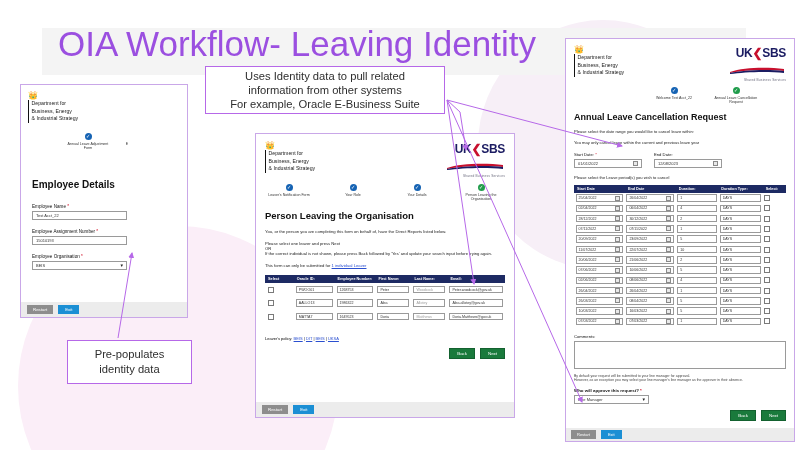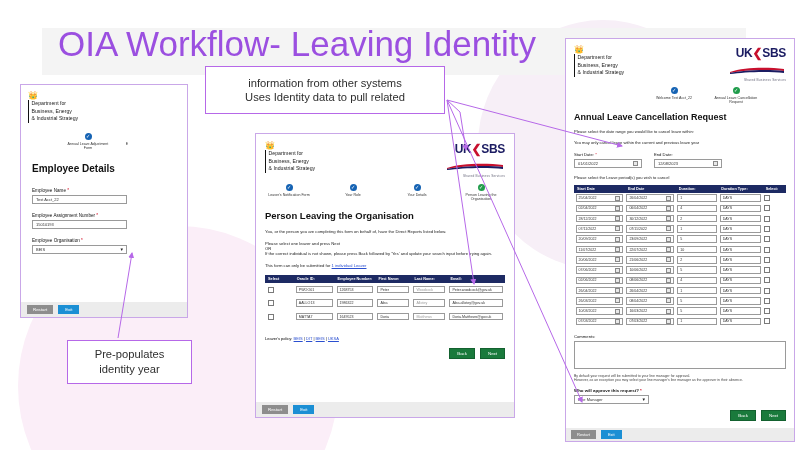--- a/index.html
+++ b/index.html
@@ -144,21 +144,21 @@
       <div class="step">
         <div class="dot">✓</div>
         <div class="lbl">Annual Leave Adjustment Form</div>
       </div>
       <div class="step" style="width:8px;">
         <div class="lbl" style="margin-top:9px;">E</div>
       </div>
     </div>
   </div>
 
-  <div class="h1" style="font-size:10px;margin:12px 0 0 11px;">Employee Details</div>
+  <div class="h1" style="font-size:10px;margin:28px 0 0 11px;">Employee Details</div>
 
   <div style="padding:14px 11px 0 11px;">
     <div>
       <div class="field-lbl lbl-req">Employee Name</div>
       <div class="inp" style="width:95px;">Test Acct_22</div>
     </div>
     <div style="margin-top:9px;">
       <div class="field-lbl lbl-req">Employee Assignment Number</div>
       <div class="inp" style="width:95px;">15010193</div>
     </div>
@@ -636,23 +636,24 @@
   </div>
 
   <div class="btnbar" style="position:absolute;left:0;bottom:0;width:100%;padding:2px 5px;">
     <div class="btn-restart" style="font-size:4px;">Restart</div>
     <div class="btn-exit" style="font-size:4px;">Exit</div>
   </div>
 </div>
 
 <div class="callout" id="callout-top">
   <div>
+    <div>Uses Identity data to pull related</div>
     <div>information from other systems</div>
-    <div>Uses Identity data to pull related</div>
+    <div>For example, Oracle E-Business Suite</div>
   </div>
 </div>
 
 <div class="callout" id="callout-bottom">
   <div>
     <div>Pre-populates</div>
-    <div>identity year</div>
+    <div>identity data</div>
   </div>
 </div>
 
 </body></html>

